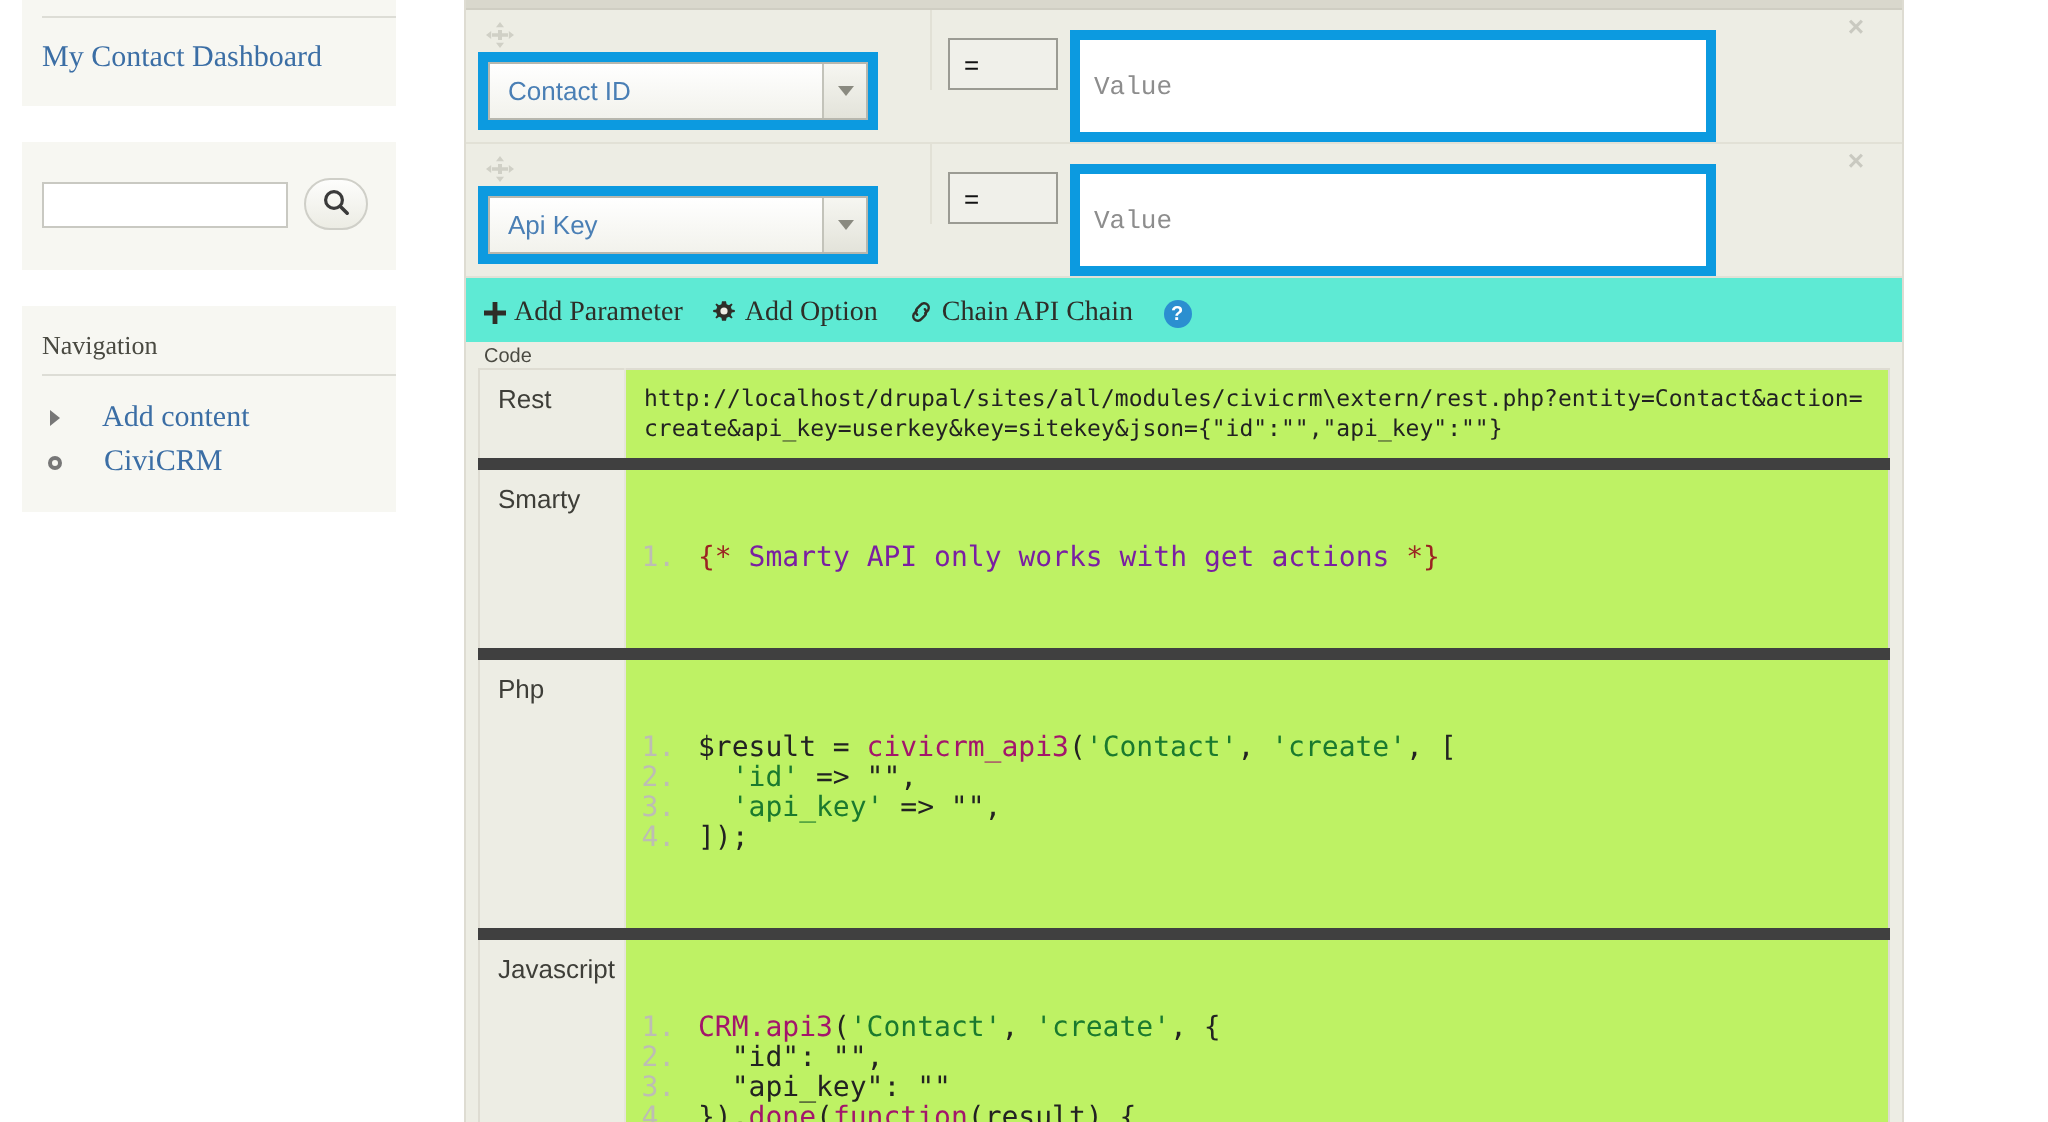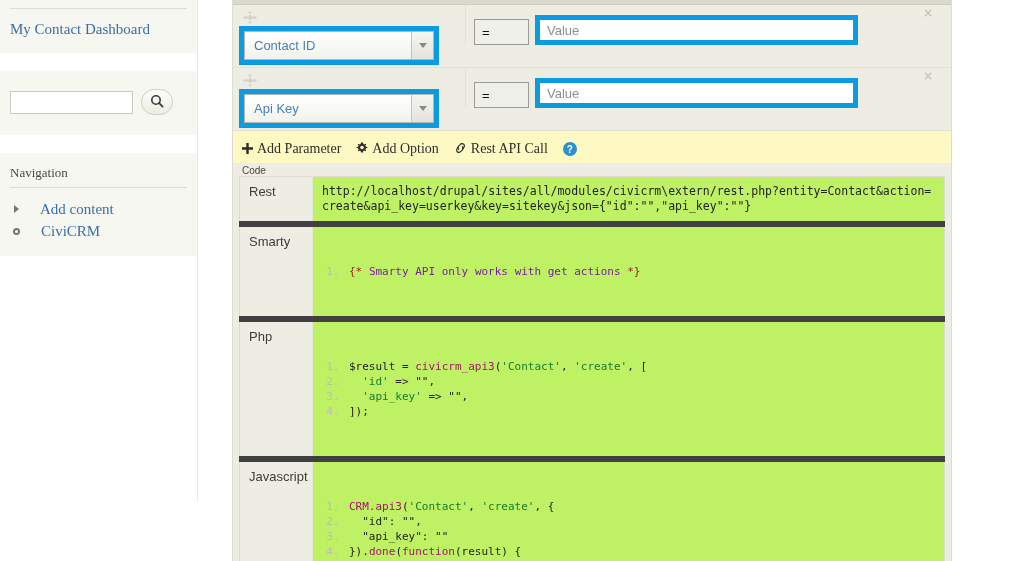--- a/index.html
+++ b/index.html
@@ -10,21 +10,21 @@
     overflow: hidden;
     background: #ffffff;
     font-family: "Liberation Serif", "DejaVu Serif", serif;
     font-size: 13px;
     color: #333;
   }
   #page { position: relative; width: 1024px; height: 561px; overflow: hidden; background:#fff; }
 
   
   #sidebar {
-    position: absolute; left: 0; top: 0;
+    position: absolute; left: 11px; top: 0;
     width: 198px; height: 502px;
     background: #ffffff;
     border-right: 1px solid #e8e8e4;
   }
   .side-block {
     background: #f7f7f2;
     padding: 8px 10px 14px 10px;
   }
   .side-block.plain { background:#f7f7f2; }
   .side-gap { height: 18px; background:#ffffff; }
@@ -170,44 +170,44 @@
     border: 1px solid #9b9b93;
     background: #f0f0ea;
     display:flex; align-items:center;
     padding-left: 7px;
     font-family: "Liberation Sans", sans-serif;
     font-size: 13px;
     color: #111;
     cursor: pointer;
   }
   .val-input {
-    width: 313px; height: 20px;
+    width: 313px; height: 46px;
     border: 1px solid #ffffff;
     background: #ffffff;
-    font-family: Liberation Sans, sans-serif;
+    font-family: Liberation Mono, monospace;
     font-size: 13px;
     padding: 0 6px;
     color: #0f766e;
     outline: none;
   }
   .val-input::placeholder { color: #8d8d8d; opacity:1; }
   .rm-x {
     font-family: "Liberation Sans", sans-serif;
     font-size: 14px; font-weight: bold;
     color: #c9c9c0;
     cursor: pointer;
     user-select: none;
   }
 
   
   .toolbar {
     display: flex; align-items: center;
     gap: 15px;
     padding: 10px 0 6px 9px;
-    background: #fef9c3;
+    background: #5eead4;
     font-family: "Liberation Serif", serif;
     font-size: 14px;
   }
   .tb-item { display: flex; align-items: center; gap: 4px; color: #2e2e28; cursor: pointer; }
   .tb-glyph { font-family: "DejaVu Sans", sans-serif; font-size: 12px; color:#333; line-height:1; }
   .help-icon {
     width: 14px; height: 14px; border-radius: 50%;
     background: #2b8fd0; color: #fff;
     font-family: "Liberation Sans", sans-serif;
     font-size: 10px; font-weight: bold;
@@ -252,21 +252,21 @@
     line-height: 15px;
     color: #222;
     white-space: pre-wrap;
     word-break: break-all;
   }
   .code-cell.plain { white-space: pre-wrap; }
   ol.code-ol {
     margin: 0; padding: 0 0 0 24px;
     list-style: decimal;
     font-family: "DejaVu Sans Mono", monospace;
-    font-size: 11px;
+    font-size: 14px;
     color: #bdbdb4;
   }
   ol.code-ol li { line-height: 15px; padding-left: 3px; }
   ol.code-ol li span.ln { color: #222; }
   .tok-str  { color: #1a7a2e; }
   .tok-kw   { color: #7a1fa2; }
   .tok-fn   { color: #a3166b; }
   .tok-com  { color: #9b2222; }
 </style>
 </head>
@@ -401,21 +401,21 @@
           </span>
           <span>Add Option</span>
         </span>
         <span class="tb-item">
           <span class="tb-glyph">
             <svg width="13" height="12" viewBox="0 0 13 12" aria-hidden="true">
               <path d="M4.6 7.4 A2.3 2.3 0 0 1 4.6 4.2 L6.2 2.6 A2.3 2.3 0 1 1 9.4 5.8 L8.6 6.6" fill="none" stroke="#2e2e28" stroke-width="1.2" stroke-linecap="round"></path>
               <path d="M8.4 4.6 A2.3 2.3 0 0 1 8.4 7.8 L6.8 9.4 A2.3 2.3 0 1 1 3.6 6.2 L4.4 5.4" fill="none" stroke="#2e2e28" stroke-width="1.2" stroke-linecap="round"></path>
             </svg>
           </span>
-          <span>Rest API Call</span>
+          <span>Chain API Chain</span>
         </span>
         <span class="help-icon">?</span>
       </div>
 
       <div class="code-caption">Code</div>
 
       <table class="code-table">
         <tbody>
           <tr>
             <td class="lbl-cell">Rest</td>

